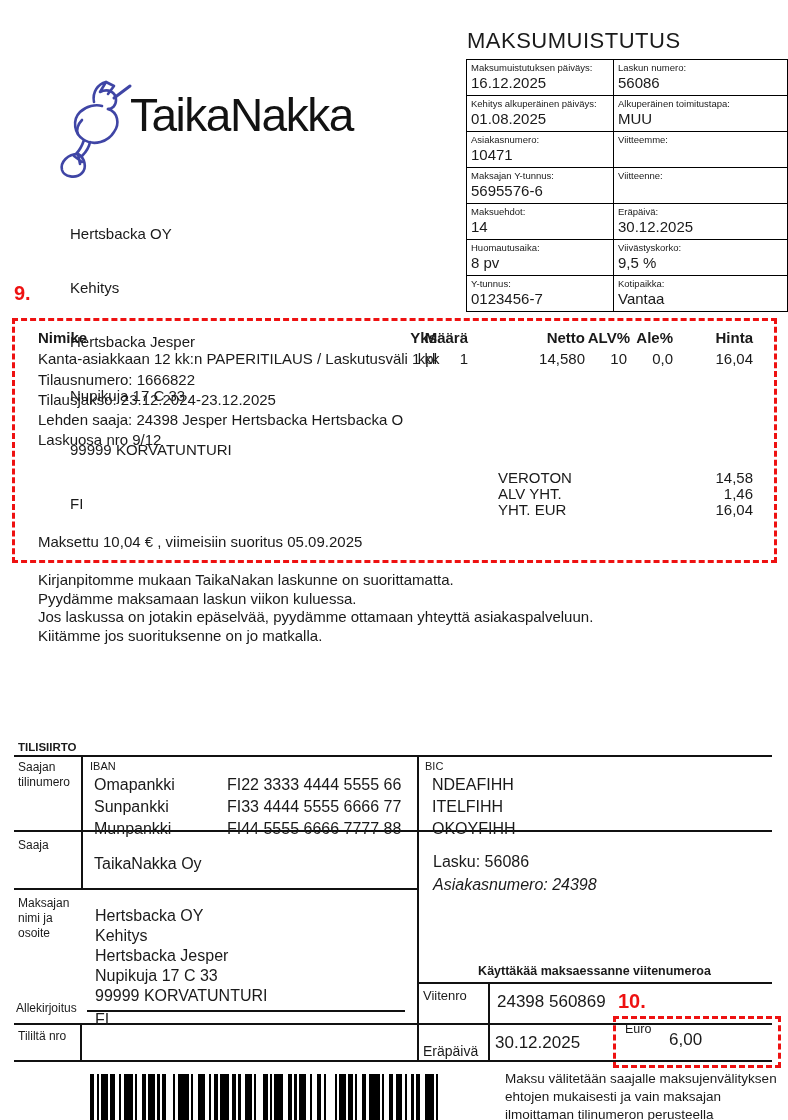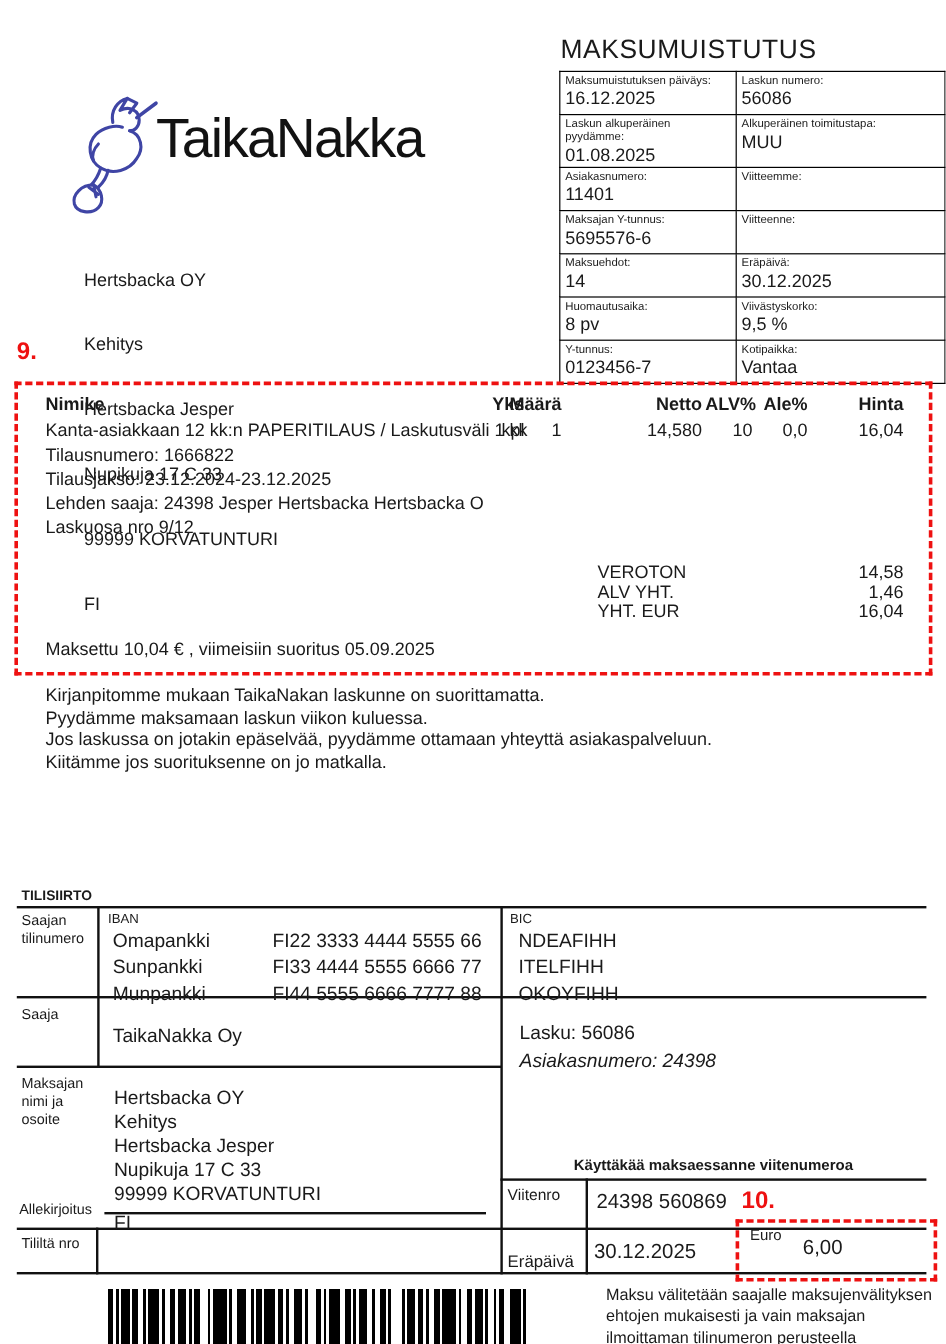--- a/index.html
+++ b/index.html
@@ -71,32 +71,32 @@
             <div class="lbl">Maksumuistutuksen päiväys:</div>
             <div class="val">16.12.2025</div>
           </td>
         <td>
             <div class="lbl">Laskun numero:</div>
             <div class="val">56086</div>
           </td>
       </tr>
       <tr>
         <td>
-            <div class="lbl">Laskun alkuperäinen pyydämme:</div>
+            <div class="lbl">Kehitys alkuperäinen päiväys:</div>
             <div class="val">01.08.2025</div>
           </td>
         <td>
             <div class="lbl">Alkuperäinen toimitustapa:</div>
             <div class="val">MUU</div>
           </td>
       </tr>
       <tr>
         <td>
             <div class="lbl">Asiakasnumero:</div>
-            <div class="val">11401</div>
+            <div class="val">10471</div>
           </td>
         <td>
             <div class="lbl">Viitteemme:</div>
             <div class="val"></div>
           </td>
       </tr>
       <tr>
         <td>
             <div class="lbl">Maksajan Y-tunnus:</div>
             <div class="val">5695576-6</div>

